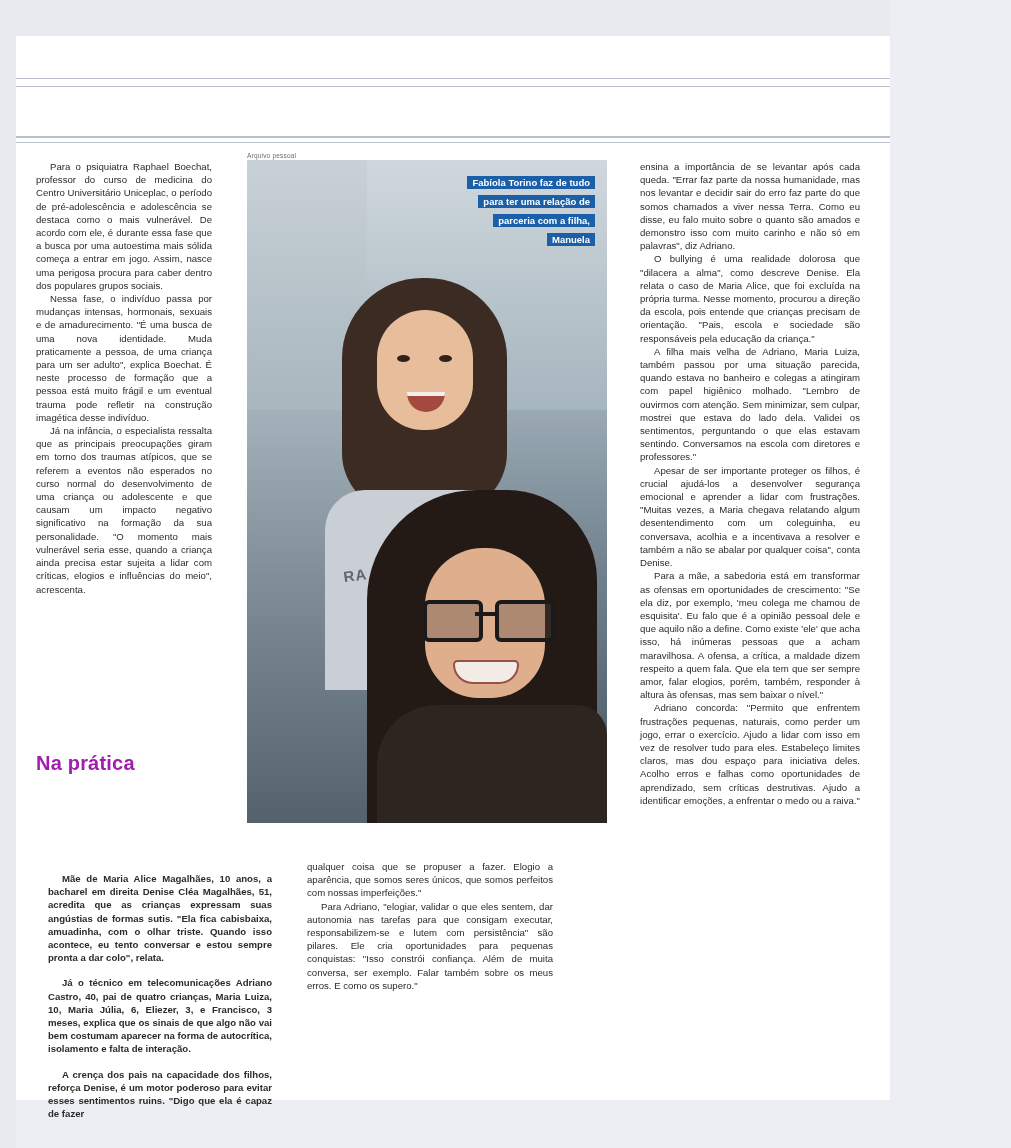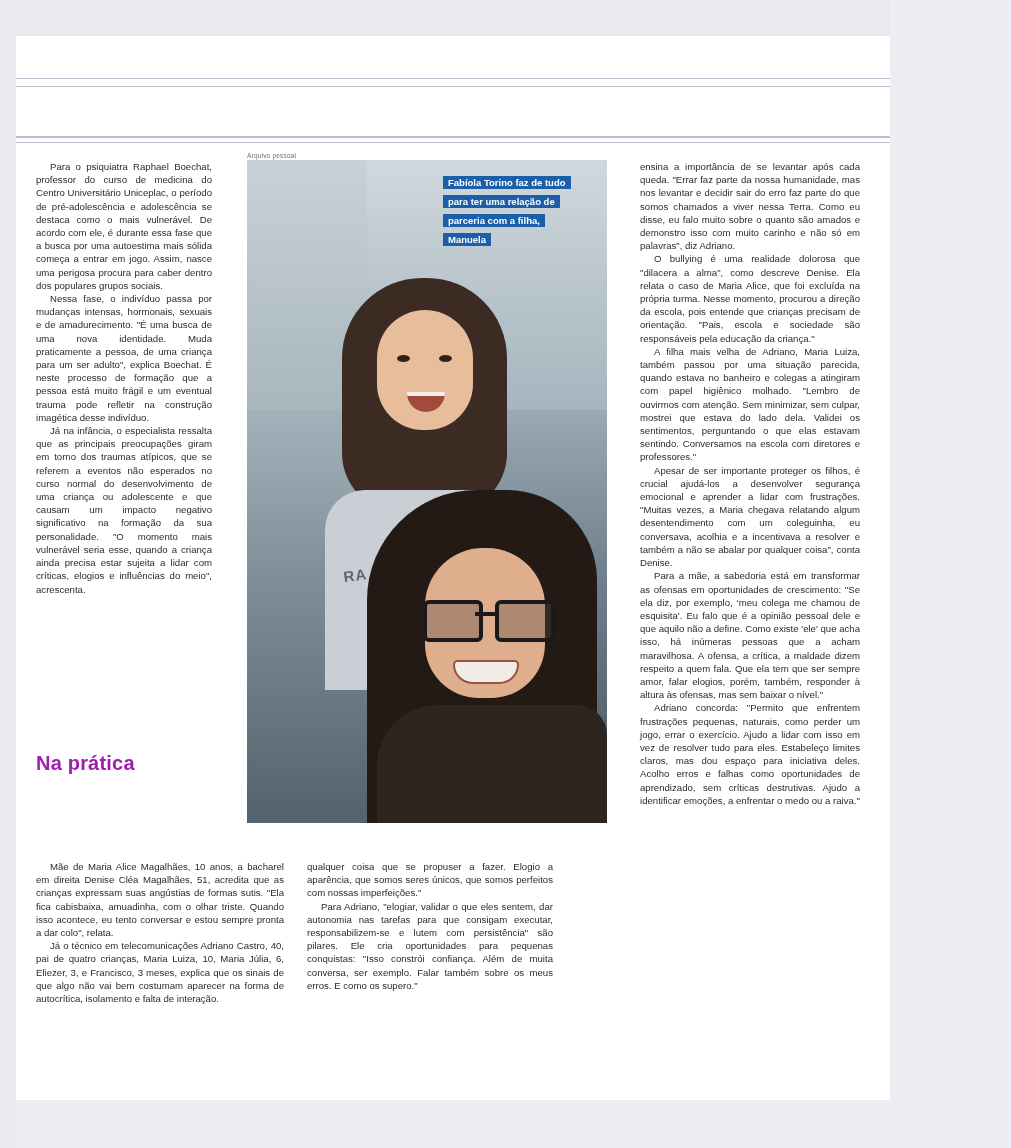--- a/index.html
+++ b/index.html
@@ -83,21 +83,21 @@
   #col1b {
     position: absolute;
     left: 36px;
     top: 860px;
     width: 248px;
     font-size: 9.6px;
     line-height: 13.2px;
     color: #2b2b2b;
     text-align: justify;
   }
-  #col1b p { margin: 0; text-indent: 14px; }
+  #col1b p { margin: 12px; text-indent: 14px; font-weight: bold; }
 
   .section-head {
     position: absolute;
     left: 36px;
     top: 752px;
     width: 260px;
     font-size: 20px;
     font-weight: bold;
     color: #a21caf;
     letter-spacing: 0.2px;
@@ -232,23 +232,24 @@
   }
   .woman-body {
     position: absolute;
     left: 130px; top: 545px;
     width: 230px; height: 120px;
     background: #2c2520;
     border-radius: 60px 30px 0 0;
   }
   .photo-caption {
     position: absolute;
-    right: 24px;
+    right: 12px;
     top: 12px;
     width: 140px;
+    text-align: right;
   }
   .photo-caption span {
     display: inline;
     background: #1b5fa8;
     color: #ffffff;
     font-size: 9.5px;
     font-weight: bold;
     line-height: 16px;
     padding: 1px 5px;
     box-decoration-break: clone;
@@ -304,20 +305,21 @@
     <p>Para o psiquiatra Raphael Boechat, professor do curso de medicina do Centro Universitário Uniceplac, o período de pré-adolescência e adolescência se destaca como o mais vulnerável. De acordo com ele, é durante essa fase que a busca por uma autoestima mais sólida começa a entrar em jogo. Assim, nasce uma perigosa procura para caber dentro dos populares grupos sociais.</p>
     <p>Nessa fase, o indivíduo passa por mudanças intensas, hormonais, sexuais e de amadurecimento. "É uma busca de uma nova identidade. Muda praticamente a pessoa, de uma criança para um ser adulto", explica Boechat. É neste processo de formação que a pessoa está muito frágil e um eventual trauma pode refletir na construção imagética desse indivíduo.</p>
     <p>Já na infância, o especialista ressalta que as principais preocupações giram em torno dos traumas atípicos, que se referem a eventos não esperados no curso normal do desenvolvimento de uma criança ou adolescente e que causam um impacto negativo significativo na formação da sua personalidade. "O momento mais vulnerável seria esse, quando a criança ainda precisa estar sujeita a lidar com críticas, elogios e influências do meio", acrescenta.</p>
   </div>
 
   <div class="section-head">Na prática</div>
 
   <div id="col1b">
     <p>Mãe de Maria Alice Magalhães, 10 anos, a bacharel em direita Denise Cléa Magalhães, 51, acredita que as crianças expressam suas angústias de formas sutis. "Ela fica cabisbaixa, amuadinha, com o olhar triste. Quando isso acontece, eu tento conversar e estou sempre pronta a dar colo", relata.</p>
     <p>Já o técnico em telecomunicações Adriano Castro, 40, pai de quatro crianças, Maria Luiza, 10, Maria Júlia, 6, Eliezer, 3, e Francisco, 3 meses, explica que os sinais de que algo não vai bem costumam aparecer na forma de autocrítica, isolamento e falta de interação.</p>
+    <p>A crença dos pais na capacidade dos filhos, reforça Denise, é um motor poderoso para evitar esses sentimentos ruins. "Digo que ela é capaz de fazer</p>
   </div>
 
   <div class="col" id="col2">
     <p class="noindent">qualquer coisa que se propuser a fazer. Elogio a aparência, que somos seres únicos, que somos perfeitos com nossas imperfeições."</p>
     <p>Para Adriano, "elogiar, validar o que eles sentem, dar autonomia nas tarefas para que consigam executar, responsabilizem-se e lutem com persistência" são pilares. Ele cria oportunidades para pequenas conquistas: "Isso constrói confiança. Além de muita conversa, ser exemplo. Falar também sobre os meus erros. E como os supero."</p>
   </div>
 
   <div class="col" id="col3">
     <p class="noindent">ensina a importância de se levantar após cada queda. "Errar faz parte da nossa humanidade, mas nos levantar e decidir sair do erro faz parte do que somos chamados a viver nessa Terra. Como eu disse, eu falo muito sobre o quanto são amados e demonstro isso com muito carinho e não só em palavras", diz Adriano.</p>
     <p>O bullying é uma realidade dolorosa que "dilacera a alma", como descreve Denise. Ela relata o caso de Maria Alice, que foi excluída na própria turma. Nesse momento, procurou a direção da escola, pois entende que crianças precisam de orientação. "Pais, escola e sociedade são responsáveis pela educação da criança."</p>

